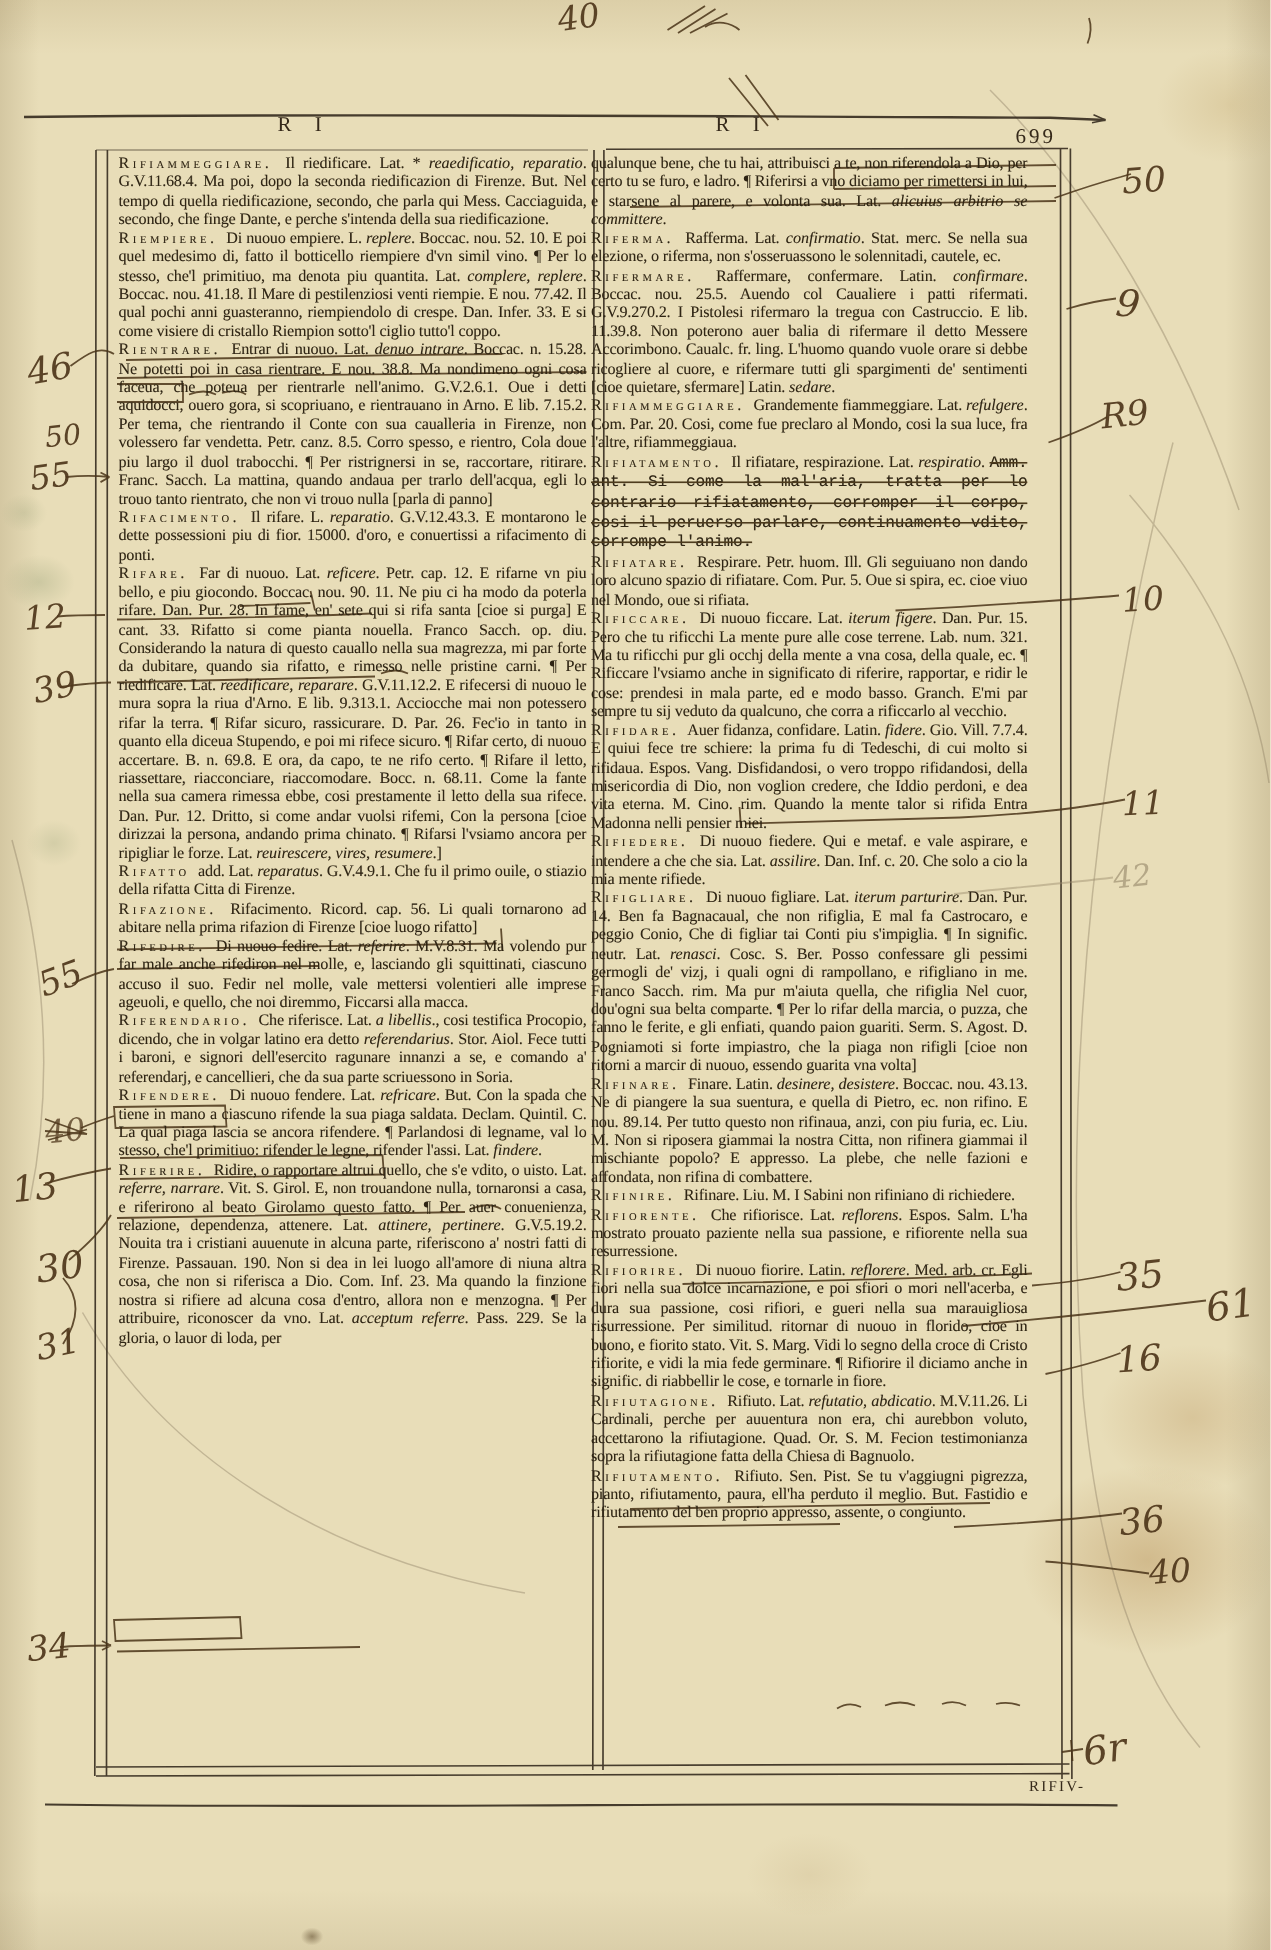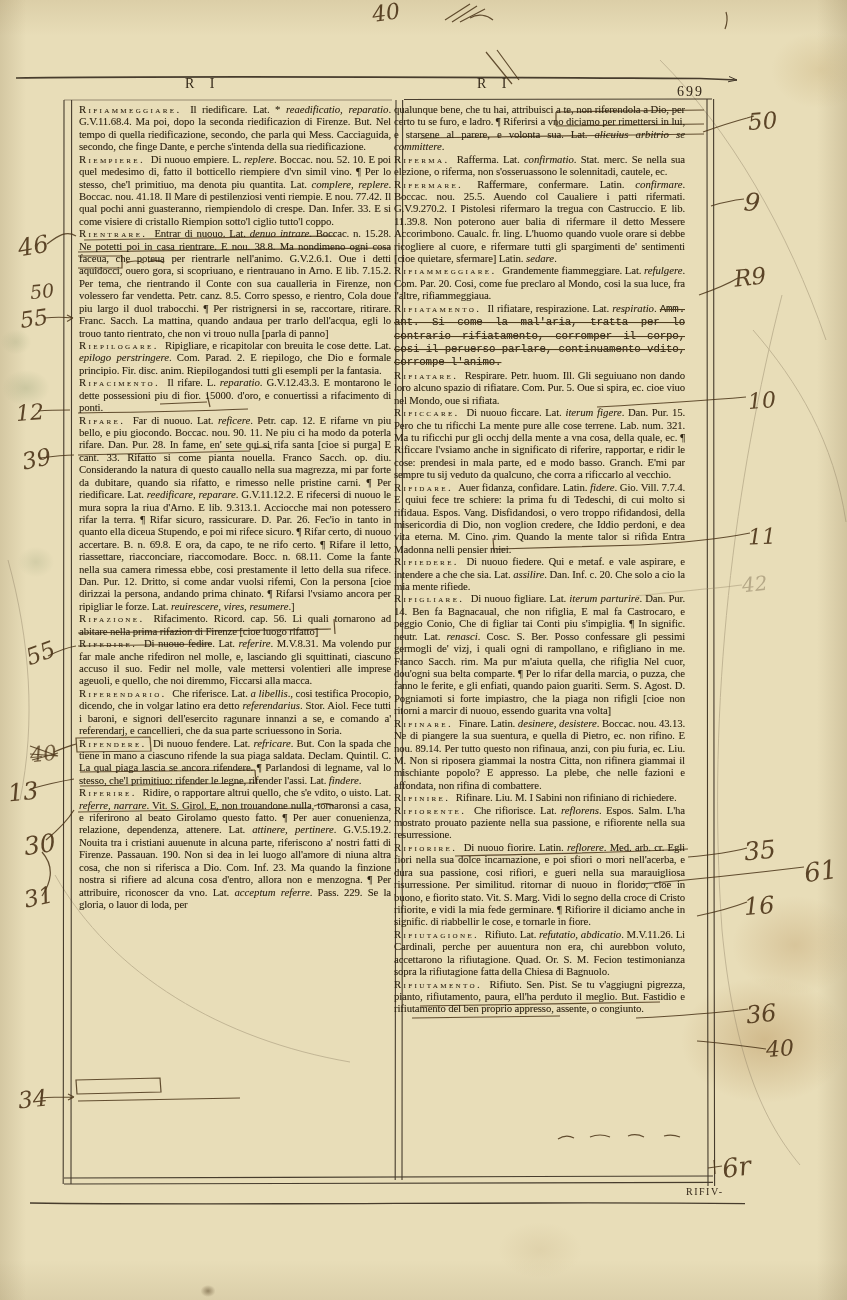--- a/index.html
+++ b/index.html
@@ -133,23 +133,23 @@
   </svg>
 
   <span class="runhead" id="head-left">R I</span>
   <span class="runhead" id="head-right">R I</span>
   <span id="page-number">699</span>
 
   <div class="col" id="col-left">
       <p class="entry"><span class="hw">Rifiammeggiare.</span> Il riedificare. Lat. * <i>reaedificatio, reparatio</i>. G.V.11.68.4. Ma poi, dopo la seconda riedificazion di Firenze. But. Nel tempo di quella riedificazione, secondo, che parla qui Mess. Cacciaguida, secondo, che finge Dante, e perche s'intenda della sua riedificazione.</p>
       <p class="entry"><span class="hw">Riempiere.</span> Di nuouo empiere. L. <i>replere</i>. Boccac. nou. 52. 10. E poi quel medesimo di, fatto il botticello riempiere d'vn simil vino. ¶ Per lo stesso, che'l primitiuo, ma denota piu quantita. Lat. <i>complere, replere</i>. Boccac. nou. 41.18. Il Mare di pestilenziosi venti riempie. E nou. 77.42. Il qual pochi anni guasteranno, riempiendolo di crespe. Dan. Infer. 33. E si come visiere di cristallo Riempion sotto'l ciglio tutto'l coppo.</p>
       <p class="entry"><span class="hw">Rientrare.</span> Entrar di nuouo. Lat. <i>denuo intrare</i>. Boccac. n. 15.28. Ne potetti poi in casa rientrare. E nou. 38.8. Ma nondimeno ogni cosa faceua, che poteua per rientrarle nell'animo. G.V.2.6.1. Oue i detti aquidocci, ouero gora, si scopriuano, e rientrauano in Arno. E lib. 7.15.2. Per tema, che rientrando il Conte con sua caualleria in Firenze, non volessero far vendetta. Petr. canz. 8.5. Corro spesso, e rientro, Cola doue piu largo il duol trabocchi. ¶ Per ristrignersi in se, raccortare, ritirare. Franc. Sacch. La mattina, quando andaua per trarlo dell'acqua, egli lo trouo tanto rientrato, che non vi trouo nulla [parla di panno]</p>
-      <p class="entry"><span class="hw">Riepilogare.</span> Ripigliare, e ricapitolar con breuita le cose dette. Lat. <i>epilogo perstringere</i>. Com. Parad. 2. E riepilogo, che Dio e formale principio. Fir. disc. anim. Riepilogandosi tutti gli esempli per la fantasia.</p>
       <p class="entry"><span class="hw">Rifacimento.</span> Il rifare. L. <i>reparatio</i>. G.V.12.43.3. E montarono le dette possessioni piu di fior. 15000. d'oro, e conuertissi a rifacimento di ponti.</p>
       <p class="entry"><span class="hw">Rifare.</span> Far di nuouo. Lat. <i>reficere</i>. Petr. cap. 12. E rifarne vn piu bello, e piu giocondo. Boccac. nou. 90. 11. Ne piu ci ha modo da poterla rifare. Dan. Pur. 28. In fame, en' sete qui si rifa santa [cioe si purga] E cant. 33. Rifatto si come pianta nouella. Franco Sacch. op. diu. Considerando la natura di questo cauallo nella sua magrezza, mi par forte da dubitare, quando sia rifatto, e rimesso nelle pristine carni. ¶ Per riedificare. Lat. <i>reedificare, reparare</i>. G.V.11.12.2. E rifecersi di nuouo le mura sopra la riua d'Arno. E lib. 9.313.1. Acciocche mai non potessero rifar la terra. ¶ Rifar sicuro, rassicurare. D. Par. 26. Fec'io in tanto in quanto ella diceua Stupendo, e poi mi rifece sicuro. ¶ Rifar certo, di nuouo accertare. B. n. 69.8. E ora, da capo, te ne rifo certo. ¶ Rifare il letto, riassettare, riacconciare, riaccomodare. Bocc. n. 68.11. Come la fante nella sua camera rimessa ebbe, cosi prestamente il letto della sua rifece. Dan. Pur. 12. Dritto, si come andar vuolsi rifemi, Con la persona [cioe dirizzai la persona, andando prima chinato. ¶ Rifarsi l'vsiamo ancora per ripigliar le forze. Lat. <i>reuirescere, vires, resumere</i>.]</p>
+      <p class="entry"><span class="hw">Rifatto</span> add. Lat. <i>reparatus</i>. G.V.4.9.1. Che fu il primo ouile, o stiazio della rifatta Citta di Firenze.</p>
       <p class="entry"><span class="hw">Rifazione.</span> Rifacimento. Ricord. cap. 56. Li quali tornarono ad abitare nella prima rifazion di Firenze [cioe luogo rifatto]</p>
       <p class="entry"><span class="hw">Rifedire.</span> Di nuouo fedire. Lat. <i>referire</i>. M.V.8.31. Ma volendo pur far male anche rifediron nel molle, e, lasciando gli squittinati, ciascuno accuso il suo. Fedir nel molle, vale mettersi volentieri alle imprese ageuoli, e quello, che noi diremmo, Ficcarsi alla macca.</p>
       <p class="entry"><span class="hw">Riferendario.</span> Che riferisce. Lat. <i>a libellis</i>., cosi testifica Procopio, dicendo, che in volgar latino era detto <i>referendarius</i>. Stor. Aiol. Fece tutti i baroni, e signori dell'esercito ragunare innanzi a se, e comando a' referendarj, e cancellieri, che da sua parte scriuessono in Soria.</p>
       <p class="entry"><span class="hw">Rifendere.</span> Di nuouo fendere. Lat. <i>refricare</i>. But. Con la spada che tiene in mano a ciascuno rifende la sua piaga saldata. Declam. Quintil. C. La qual piaga lascia se ancora rifendere. ¶ Parlandosi di legname, val lo stesso, che'l primitiuo: rifender le legne, rifender l'assi. Lat. <i>findere</i>.</p>
       <p class="entry"><span class="hw">Riferire.</span> Ridire, o rapportare altrui quello, che s'e vdito, o uisto. Lat. <i>referre, narrare</i>. Vit. S. Girol. E, non trouandone nulla, tornaronsi a casa, e riferirono al beato Girolamo questo fatto. ¶ Per auer conuenienza, relazione, dependenza, attenere. Lat. <i>attinere, pertinere</i>. G.V.5.19.2. Nouita tra i cristiani auuenute in alcuna parte, riferiscono a' nostri fatti di Firenze. Passauan. 190. Non si dea in lei luogo all'amore di niuna altra cosa, che non si riferisca a Dio. Com. Inf. 23. Ma quando la finzione nostra si rifiere ad alcuna cosa d'entro, allora non e menzogna. ¶ Per attribuire, riconoscer da vno. Lat. <i>acceptum referre</i>. Pass. 229. Se la gloria, o lauor di loda, per</p>
     </div>
   <div class="col" id="col-right">
       <p class="entry">qualunque bene, che tu hai, attribuisci a te, non riferendola a Dio, per certo tu se furo, e ladro. ¶ Riferirsi a vno diciamo per rimettersi in lui, e starsene al parere, e volonta sua. Lat. <i>alicuius arbitrio se committere</i>.</p>
       <p class="entry"><span class="hw">Riferma.</span> Rafferma. Lat. <i>confirmatio</i>. Stat. merc. Se nella sua elezione, o riferma, non s'osseruassono le solennitadi, cautele, ec.</p>
       <p class="entry"><span class="hw">Rifermare.</span> Raffermare, confermare. Latin. <i>confirmare</i>. Boccac. nou. 25.5. Auendo col Caualiere i patti rifermati. G.V.9.270.2. I Pistolesi rifermaro la tregua con Castruccio. E lib. 11.39.8. Non poterono auer balia di rifermare il detto Messere Accorimbono. Caualc. fr. ling. L'huomo quando vuole orare si debbe ricogliere al cuore, e rifermare tutti gli spargimenti de' sentimenti [cioe quietare, sfermare] Latin. <i>sedare</i>.</p>

